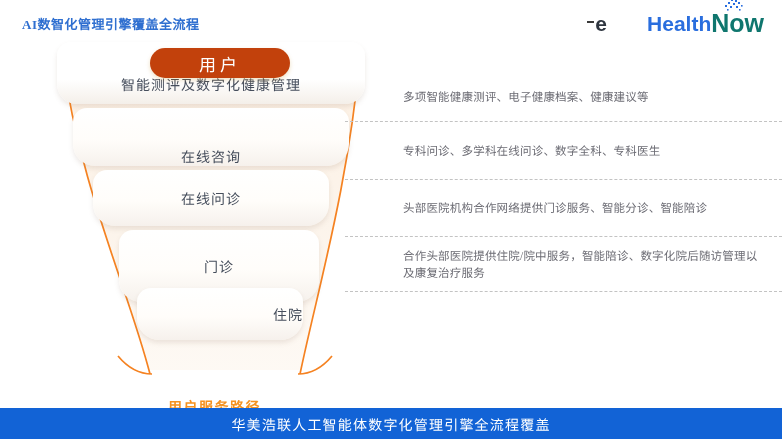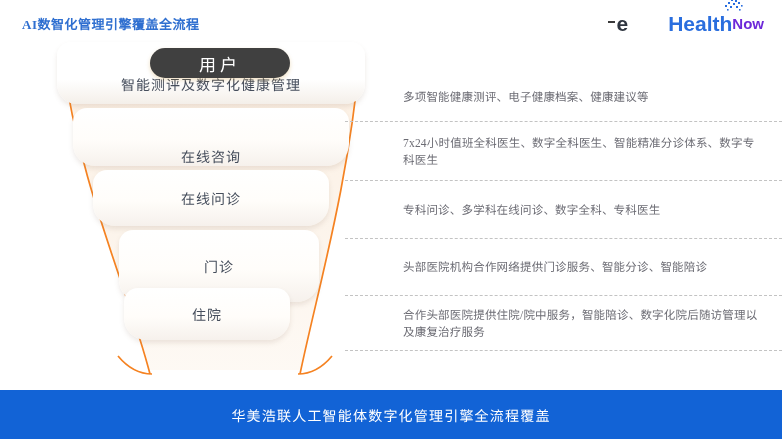--- a/index.html
+++ b/index.html
@@ -56,23 +56,23 @@
   .logo-health {
     font-family: "Liberation Sans", sans-serif;
     font-size: 21px;
     font-weight: bold;
     color: #2a6ede;
     line-height: 1;
     padding-left: 40px;
   }
   .logo-now {
     font-family: "Liberation Sans", sans-serif;
-    font-size: 15px;
-    font-weight: bold;
-    color: #6d28d9;
+    font-size: 25px;
+    font-weight: bold;
+    color: #0f766e;
     line-height: 1;
   }
   .logo-sparkle {
     position: absolute;
     right: 36px;
     top: -1px;
     width: 26px;
     height: 14px;
   }
 
@@ -113,21 +113,21 @@
   }
   .stage-0 { background: linear-gradient(180deg,#ffffff 0%, #ffffff 60%, #f4efe9 100%); }
 
   .pill {
     position: absolute;
     left: 150px;
     top: 10px;
     width: 140px;
     height: 30px;
     border-radius: 16px;
-    background: #404040;
+    background: #c2410c;
     color: #ffffff;
     display: flex;
     align-items: center;
     justify-content: center;
     font-size: 17px;
     letter-spacing: 4px;
     box-shadow: 0 2px 4px rgba(190,130,20,0.25);
   }
 
   .path-label {
@@ -168,21 +168,21 @@
     color: #6c6c74;
     letter-spacing: 0.2px;
   }
 
   
   .footer-bar {
     position: absolute;
     left: 0;
     bottom: 0;
     width: 782px;
-    height: 49px;
+    height: 31px;
     background: #1263d6;
     display: flex;
     align-items: center;
     justify-content: center;
   }
   .footer-text {
     color: #ffffff;
     font-size: 14px;
     letter-spacing: 1.2px;
   }
@@ -245,42 +245,38 @@
     </div>
 
     <div class="stage" style="left:93px; top:132px; width:236px; height:56px; border-radius:14px 14px 22px 22px;">
       <span>在线问诊</span>
     </div>
 
     <div class="stage" style="left:119px; top:192px; width:200px; height:72px; border-radius:14px 14px 22px 22px;">
       <span>门诊</span>
     </div>
 
-    <div class="stage" style="left:124px; top:250px; width:166px; height:52px; border-radius:14px 14px 22px 22px;">
+    <div class="stage" style="left:137px; top:250px; width:166px; height:52px; border-radius:14px 14px 22px 22px;justify-content:flex-end;">
       <span>住院</span>
     </div>
 
     <div class="pill">
       <span>用户</span>
     </div>
 
     <div class="path-label">用户服务路径</div>
   </div>
 
   <div class="desc-col">
 
     <div class="desc-row" style="height:50px;">
       <span class="desc-text">多项智能健康测评、电子健康档案、健康建议等</span>
       <span class="divider"></span>
     </div>
 
-    <div class="desc-row" style="height:59px;">
-      <span class="desc-text">7x24小时值班全科医生、数字全科医生、智能精准分诊体系、数字专科医生</span>
-      <span class="divider"></span>
-    </div>
 
     <div class="desc-row" style="height:58px;">
       <span class="desc-text">专科问诊、多学科在线问诊、数字全科、专科医生</span>
       <span class="divider"></span>
     </div>
 
     <div class="desc-row" style="height:57px;">
       <span class="desc-text">头部医院机构合作网络提供门诊服务、智能分诊、智能陪诊</span>
       <span class="divider"></span>
     </div>

